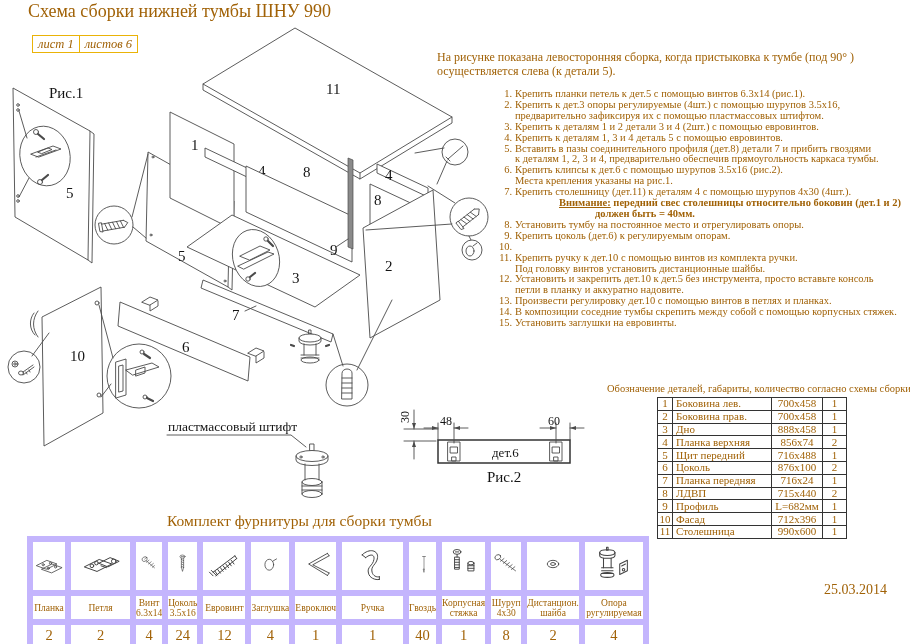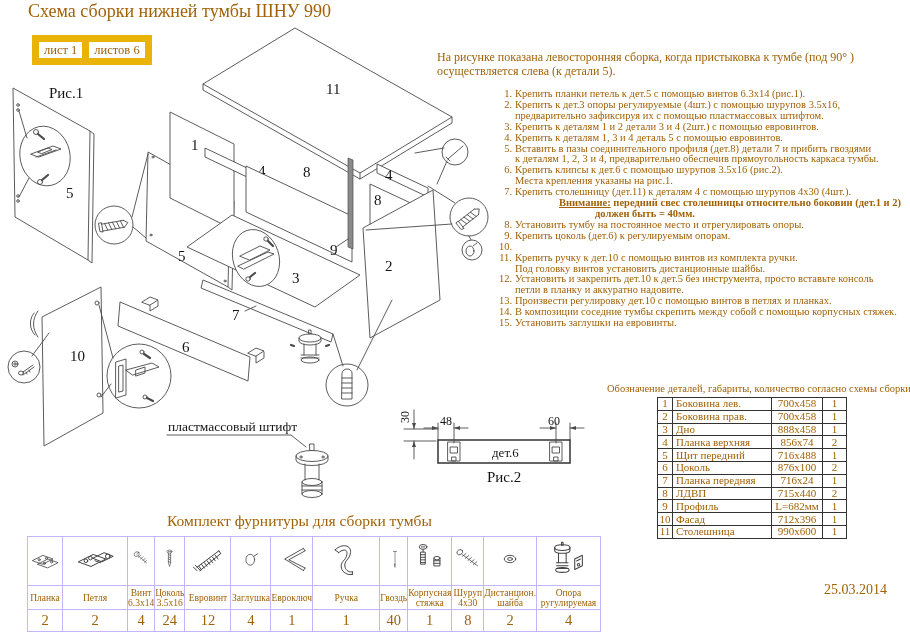--- a/index.html
+++ b/index.html
@@ -1,42 +1,42 @@
 <!DOCTYPE html>
 <html><head>
 <meta charset="utf-8">
 <style>
   html,body{margin:0;padding:0;background:#fff;}
   .sheet{position:relative;width:910px;height:644px;background:#fff;overflow:hidden;
          font-family:"Liberation Serif","DejaVu Serif",serif;color:#a16207;}
   .abs{position:absolute;}
   h1.title{font-size:18px;font-weight:normal;margin:0;left:28px;top:1px;position:absolute;}
   .sheetbox{left:32px;top:35px;display:flex;font-size:12.5px;}
-  .sheetbox span{border:7px solid #eab308;padding:0 5px;height:16px;line-height:16px;display:block;}
+  .sheetbox span{border:1px solid #eab308;padding:0 5px;height:16px;line-height:16px;display:block;font-style:italic;}
   .sheetbox span+span{border-left:none;}
   .intro{font-size:12px;line-height:13.5px;white-space:pre-line;}
   .intro1{left:492px;top:19px;width:416px;}
   .intro2{left:437px;top:51px;width:476px;}
   .steps{left:496px;top:89px;width:416px;font-size:10.5px;line-height:10.9px;}
   .step{display:flex;}
   .snum{width:16px;text-align:right;margin-right:3px;flex:none;}
   .stxt{white-space:pre-line;}
   .warn{font-weight:bold;white-space:normal;}
   .wlab{text-decoration:underline;margin-left:44px;}
   .w2{margin-left:80px;}
   .pt-caption{left:607px;top:383px;font-size:10.5px;white-space:nowrap;}
   table.parts{left:657px;top:397px;position:absolute;border-collapse:collapse;font-size:11px;}
   table.parts td{border:1px solid #333;padding:0 3px;height:11.8px;line-height:11px;white-space:nowrap;}
   table.parts td:first-child{width:12px;text-align:center;padding:0 1px;}
   table.parts td.nm{width:92px;text-align:left;}
   table.parts td:nth-child(3){width:44px;text-align:center;}
   table.parts td:nth-child(4){width:17px;text-align:center;}
   .hw-title{left:167px;top:512px;font-size:15.5px;}
   table.hw{left:27px;top:536px;position:absolute;border-collapse:collapse;table-layout:fixed;}
-  table.hw td{border:1px solid #c4b5fd;text-align:center;vertical-align:middle;padding:0;overflow:hidden;}
+  table.hw td{border:6px solid #c4b5fd;text-align:center;vertical-align:middle;padding:0;overflow:hidden;}
   tr.hwi td{height:48px;}
   tr.hwl td{height:23px;font-size:9.5px;line-height:10px;}
   tr.hwq td{height:21px;font-size:14.5px;}
   .hwic{stroke:#444;fill:none;stroke-width:1.1;stroke-linecap:round;stroke-linejoin:round;}
   .date{left:824px;top:582px;font-size:14px;}
   svg.diagram{left:0;top:26px;position:absolute;}
   svg.diagram *{vector-effect:non-scaling-stroke;}
   .ln{stroke:#4a4a4a;stroke-width:0.9;fill:none;stroke-linecap:round;stroke-linejoin:round;}
   .lnw{stroke:#4a4a4a;stroke-width:0.9;fill:#fff;stroke-linejoin:round;}
   .lnt{stroke:#333;stroke-width:1.5;fill:#fff;}

